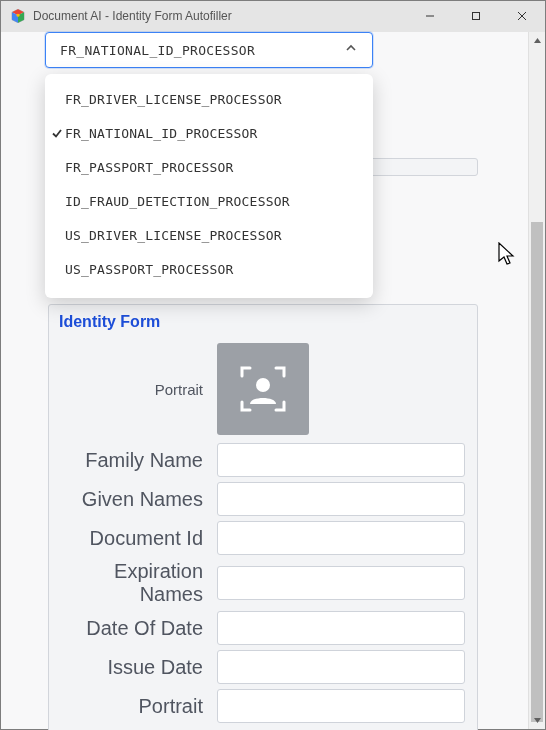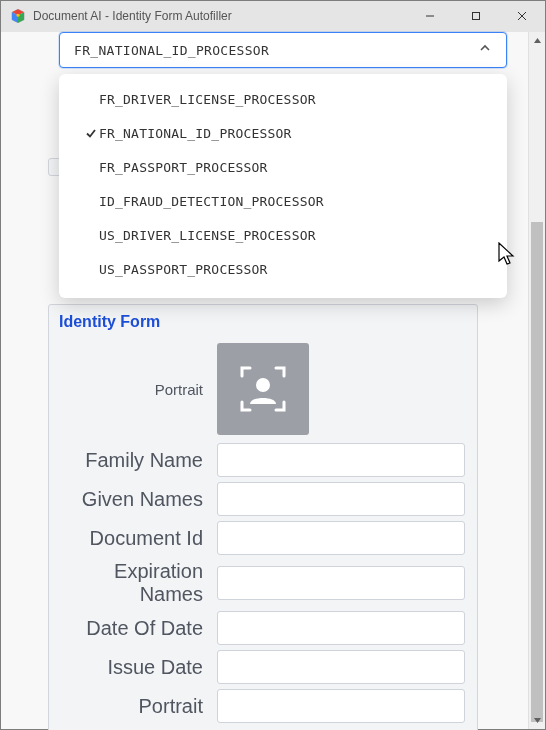--- a/index.html
+++ b/index.html
@@ -13,33 +13,33 @@
 
   .client { flex: 1; display: flex; position: relative; background: #f8f8f9; }
   .content { flex: 1; padding: 0 0 0 0; position: relative; }
   .scrollbar-track { width: 17px; background: #f0f0f0; border-left: 1px solid #e0e0e0; position: relative; }
   .scroll-up, .scroll-down { position: absolute; left: 0; width: 17px; height: 17px; display:flex; align-items:center; justify-content:center; }
   .scroll-up { top: 0; }
   .scroll-down { bottom: 0; }
   .scroll-thumb { position: absolute; left: 2px; width: 12px; top: 190px; height: 500px; background: #c0c0c0; border-radius: 0; }
 
   
-  .dropdown-wrap { position: absolute; left: 58px; top: 0px; width: 448px; z-index: 10; }
+  .dropdown-wrap { position: absolute; left: 44px; top: 0px; width: 328px; z-index: 10; }
   .dropdown-selected {
     height: 36px; border: 1px solid #3b82f6; background: #fff; border-radius: 4px;
     display: flex; align-items: center; padding: 0 14px; justify-content: space-between;
     box-shadow: 0 0 0 1px rgba(59,130,246,.2);
   }
   .dropdown-selected .sel-text { font-size: 13px; color: #353535; font-family: "Segoe UI", monospace; letter-spacing: .3px; }
   .chev { color: #555; }
   .dropdown-list {
     margin-top: 6px; background: #fff; border-radius: 6px;
     box-shadow: 0 6px 20px rgba(0,0,0,.18); padding: 8px 0 12px 0;
   }
-  .dd-item { display:flex; align-items:center; height: 34px; font-size: 13px; color: #333; padding-left: 20px; font-family: "Segoe UI", monospace; letter-spacing: .2px; margin-left: 20px; }
+  .dd-item { display:flex; align-items:center; height: 34px; font-size: 13px; color: #333; padding-left: 20px; font-family: "Segoe UI", monospace; letter-spacing: .2px; }
   .dd-item.selected { padding-left: 4px; }
   .dd-check { width: 16px; display:flex; align-items:center; justify-content:center; margin-right: 0px; }
 
   
   .panel {
     position: absolute; left: 47px; top: 130px; width: 430px;
     border: 1px solid #d2d5db; border-radius: 3px; background: #f3f4f6;
     padding-bottom: 4px;
   }
   .panel:first-of-type{  }

